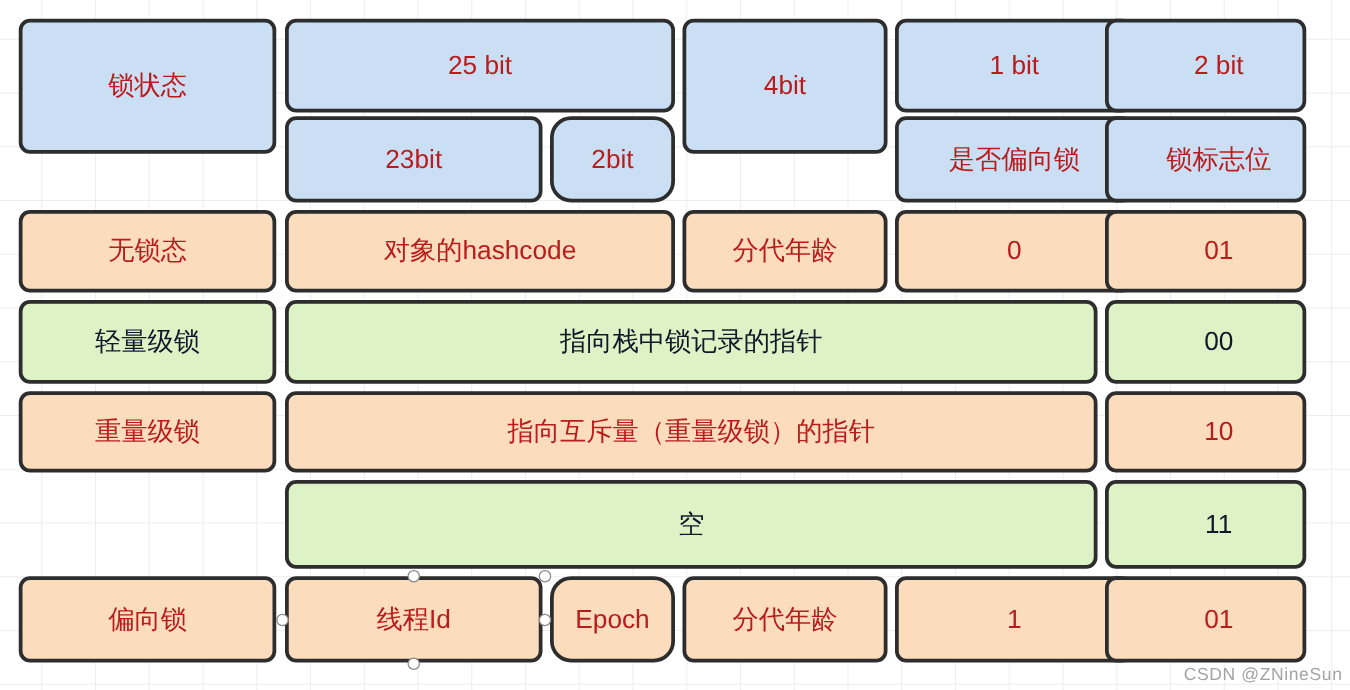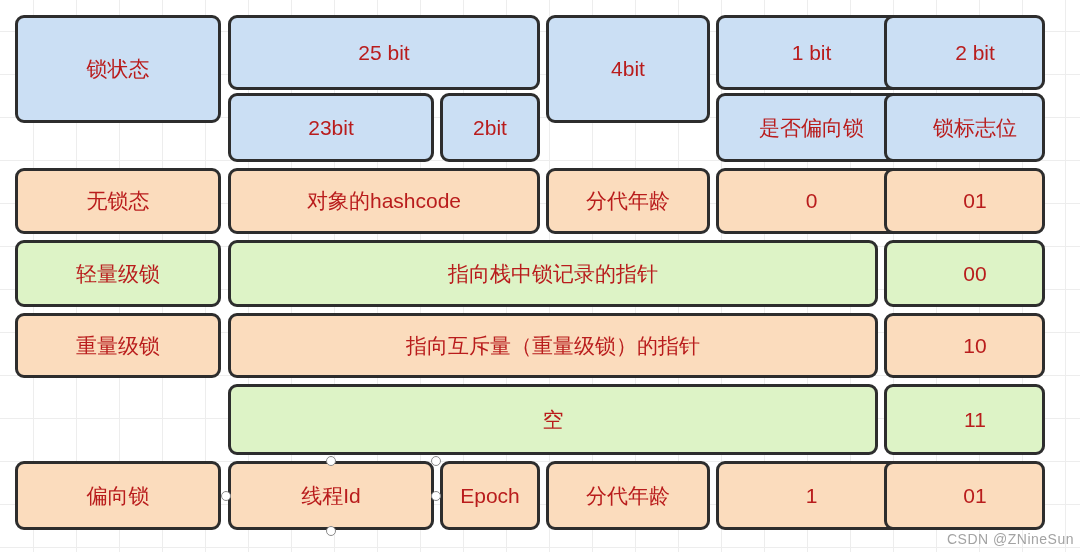--- a/index.html
+++ b/index.html
@@ -26,27 +26,27 @@
     display: flex;
     align-items: center;
     justify-content: center;
     font-size: 21px;
     line-height: 1.2;
     text-align: center;
     white-space: nowrap;
   }
   .blue   { background: #cbdff4; color: #b91c1c; }
   .orange { background: #fbdcbd; color: #b91c1c; }
-  .green  { background: #ddf3c6; color: #b91c1c; }
+  .green  { background: #ddf3c6; color: #0f172a; }
 
   
   .c-label  { left: 15px;  width: 206px; }
   .c-25     { left: 228px; width: 312px; }
   .c-23     { left: 228px; width: 206px; }
-  .c-2sub   { left: 440px; width: 100px; }
+  .c-2sub   { left: 440px; width: 100px; border-radius: 17px; }
   .c-4      { left: 546px; width: 164px; }
   .c-1      { left: 716px; width: 191px; }
   .c-flag   { left: 884px; width: 161px; padding-left: 21px; }
   .c-span3  { left: 228px; width: 650px; } 
 
   .hdr-full { top: 15px; height: 108px; }
   .hdr-top  { top: 15px; height: 75px; }
   .hdr-bot  { top: 93px; height: 69px; }
 
   .r2 { top: 168px; height: 66px; }

